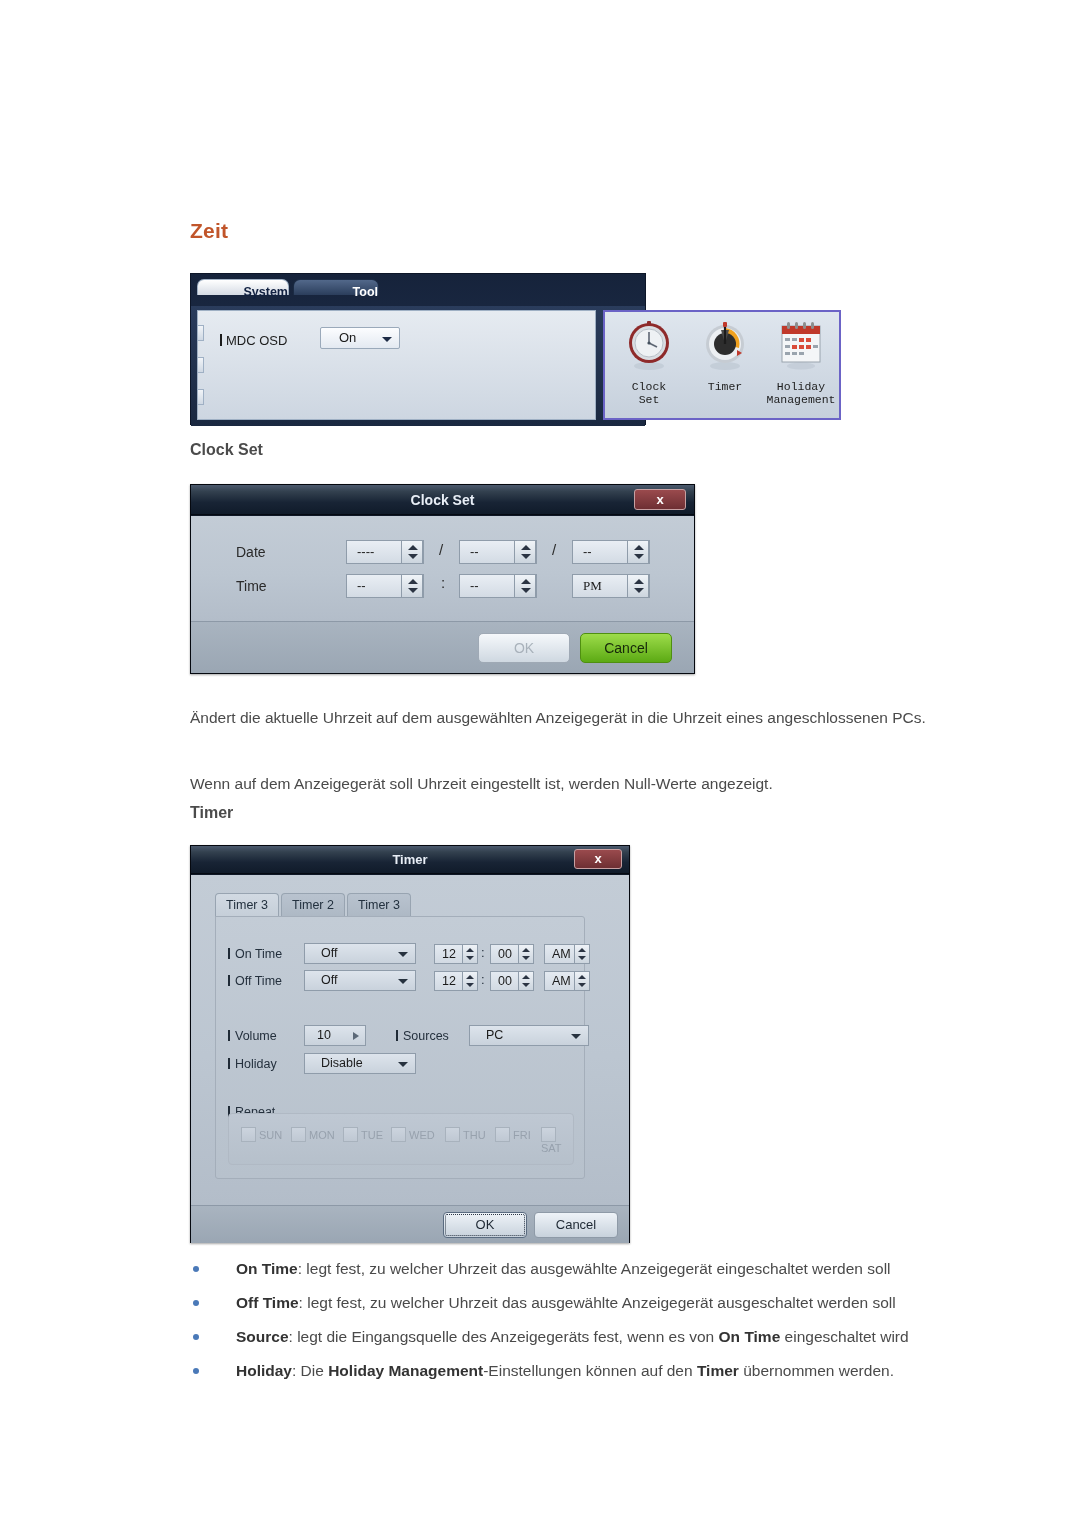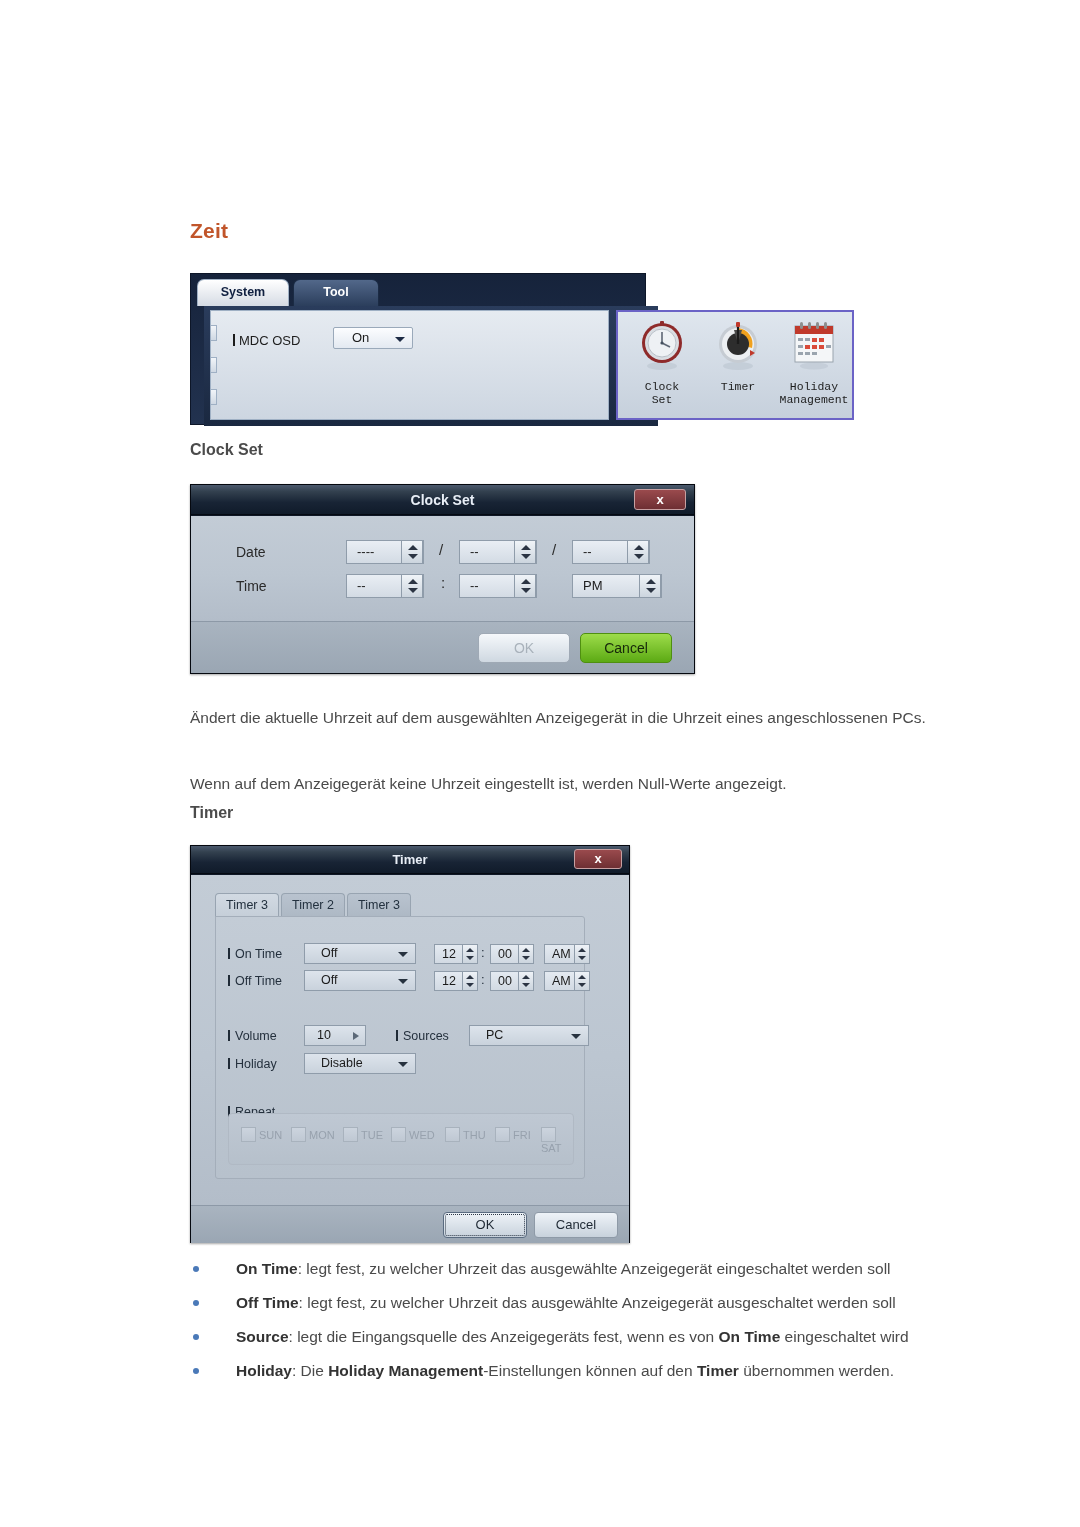--- a/index.html
+++ b/index.html
@@ -46,36 +46,36 @@
   .bullet-row b { color:#333; font-weight:bold; }
 
   
   .mdc-panel {
     position:absolute; left:190px; top:273px; width:456px; height:152px;
     background:linear-gradient(#16233b,#22324f);
     border:1px solid #0d1628;
   }
   .mdc-tabbar { position:absolute; left:0; top:0; width:100%; height:32px; }
   .mdc-tab {
-    position:absolute; top:5px; height:27px; line-height:25px;
-    font-size:12.5px; font-weight:bold; text-align:center;
+    position:absolute; top:5px; height:16px; line-height:25px;
+    font-size:12.5px; font-weight:bold; text-align:right;
     border-radius:7px 7px 0 0;
   }
   .mdc-tab.active {
     left:6px; width:92px;
     background:linear-gradient(#ffffff,#d5dbe4);
     color:#102040; border:1px solid #9fb0c4; border-bottom:none;
   }
   .mdc-tab.inactive {
     left:102px; width:86px;
     background:linear-gradient(#4c6584,#223css); background:linear-gradient(#52688a,#2b3e5c);
     color:#ffffff; border:1px solid #1b2b44; border-bottom:none;
   }
   .mdc-body {
-    position:absolute; left:13px; top:32px; width:100%; height:120px;
+    position:absolute; left:0; top:32px; width:100%; height:120px;
     background:linear-gradient(#2a3c5c,#1a2840);
     padding-left:33px;
   }
   .mdc-left {
     position:absolute; left:6px; top:4px; width:399px; height:110px;
     background:linear-gradient(#e6ebf1,#cdd6e1);
     border:1px solid #9fb0c4;
   }
   .mdc-stub {
     position:absolute; left:-1px; width:7px; height:16px;
@@ -416,36 +416,36 @@
           </span>
       </div>
       <div class="sep" style="left:250px; top:58px;">:</div>
       <div class="spin" style="left:268px; top:58px; width:78px;">
         <span>--</span>
         <span class="btns">
             <i class="up"></i>
             <i class="dn"></i>
           </span>
       </div>
-      <div class="spin" style="left:381px; top:58px; width:90px;">
+      <div class="spin" style="left:381px; top:58px; width:78px;font-family:Liberation Serif, serif;">
         <span>PM</span>
         <span class="btns">
             <i class="up"></i>
             <i class="dn"></i>
           </span>
       </div>
     </div>
     <div class="dlg-foot">
       <div class="btn btn-ok-disabled" style="left:287px; top:11px; width:92px;">OK</div>
       <div class="btn btn-cancel-green" style="left:389px; top:11px; width:92px;">Cancel</div>
     </div>
   </div>
 
   <p class="para" id="p1">Ändert die aktuelle Uhrzeit auf dem ausgewählten Anzeigegerät in die Uhrzeit eines angeschlossenen PCs.</p>
-  <p class="para" id="p2">Wenn auf dem Anzeigegerät keine Uhrzeit eingestellt ist, werden Null-Werte angezeigt.</p>
+  <p class="para" id="p2">Wenn auf dem Anzeigegerät soll Uhrzeit eingestellt ist, werden Null-Werte angezeigt.</p>
 
   <div class="h-sub" id="h-timer">Timer</div>
 
   <div class="dlg" id="dlg-timer">
     <div class="dlg-title">Timer</div>
     <div class="dlg-close">x</div>
     <div class="dlg-body">
 
       <div class="tm-tabs">
         <div class="tm-tab active" style="left:0px;  width:64px;">Timer 3</div>

